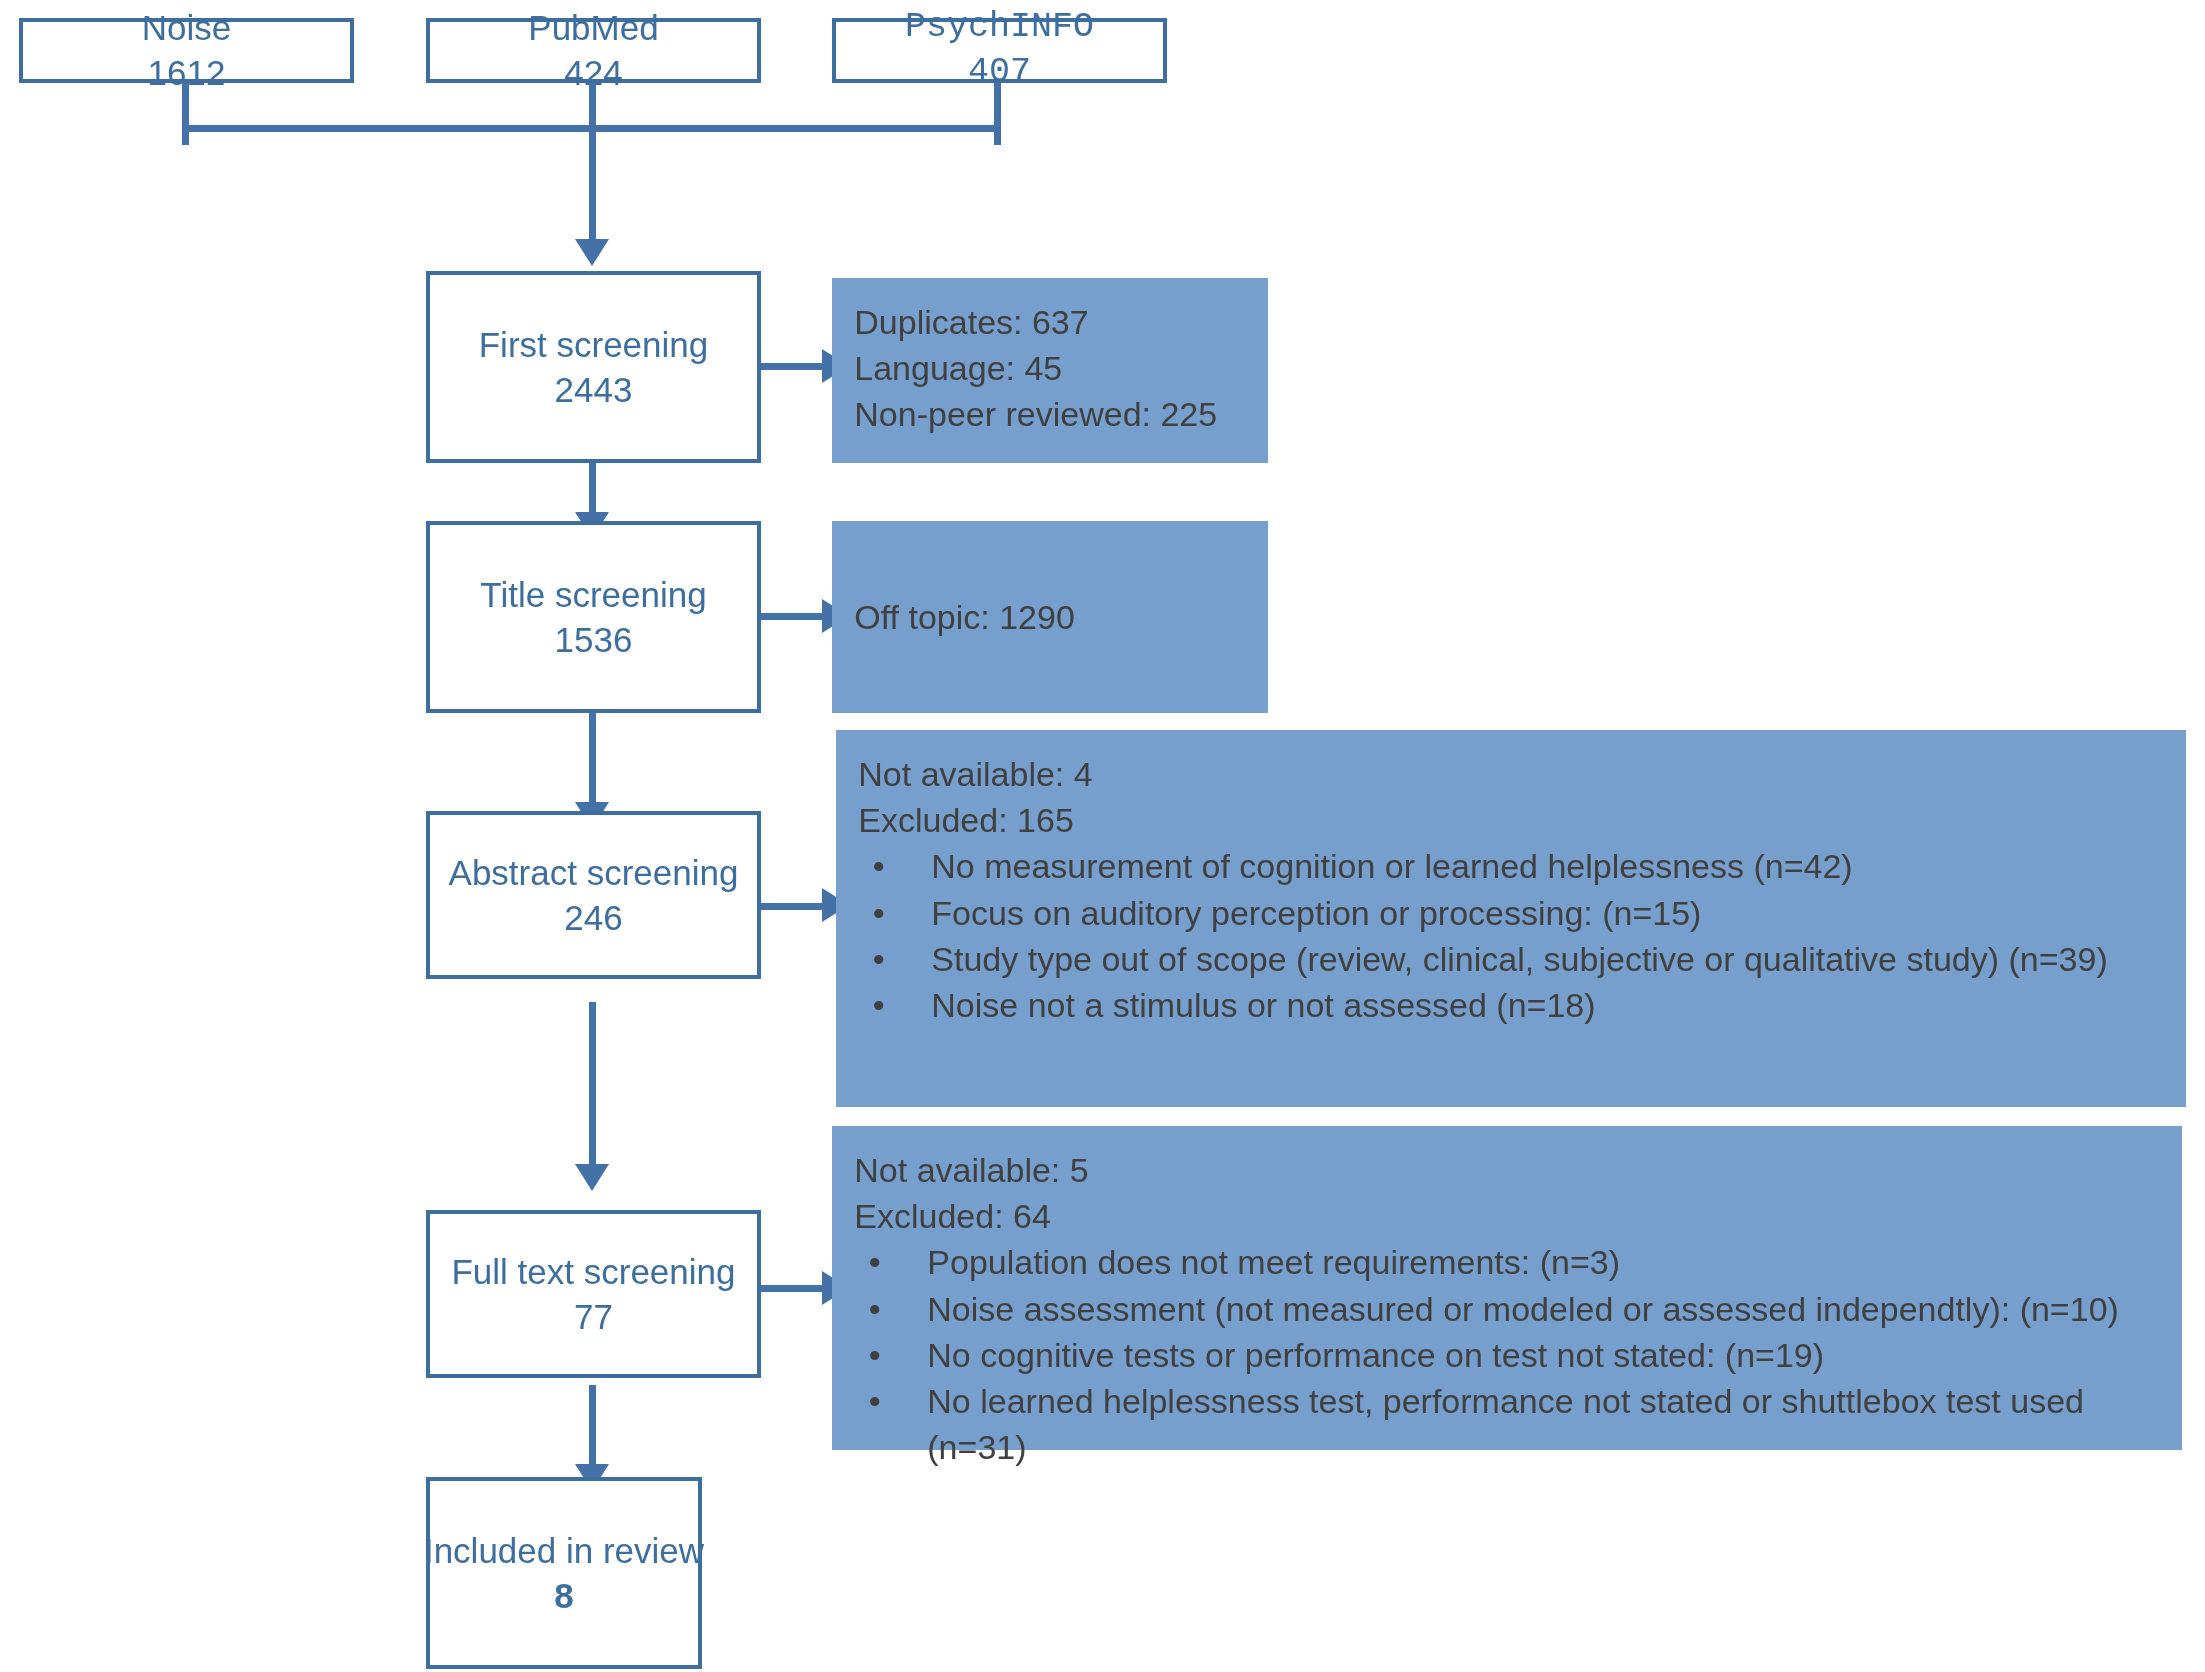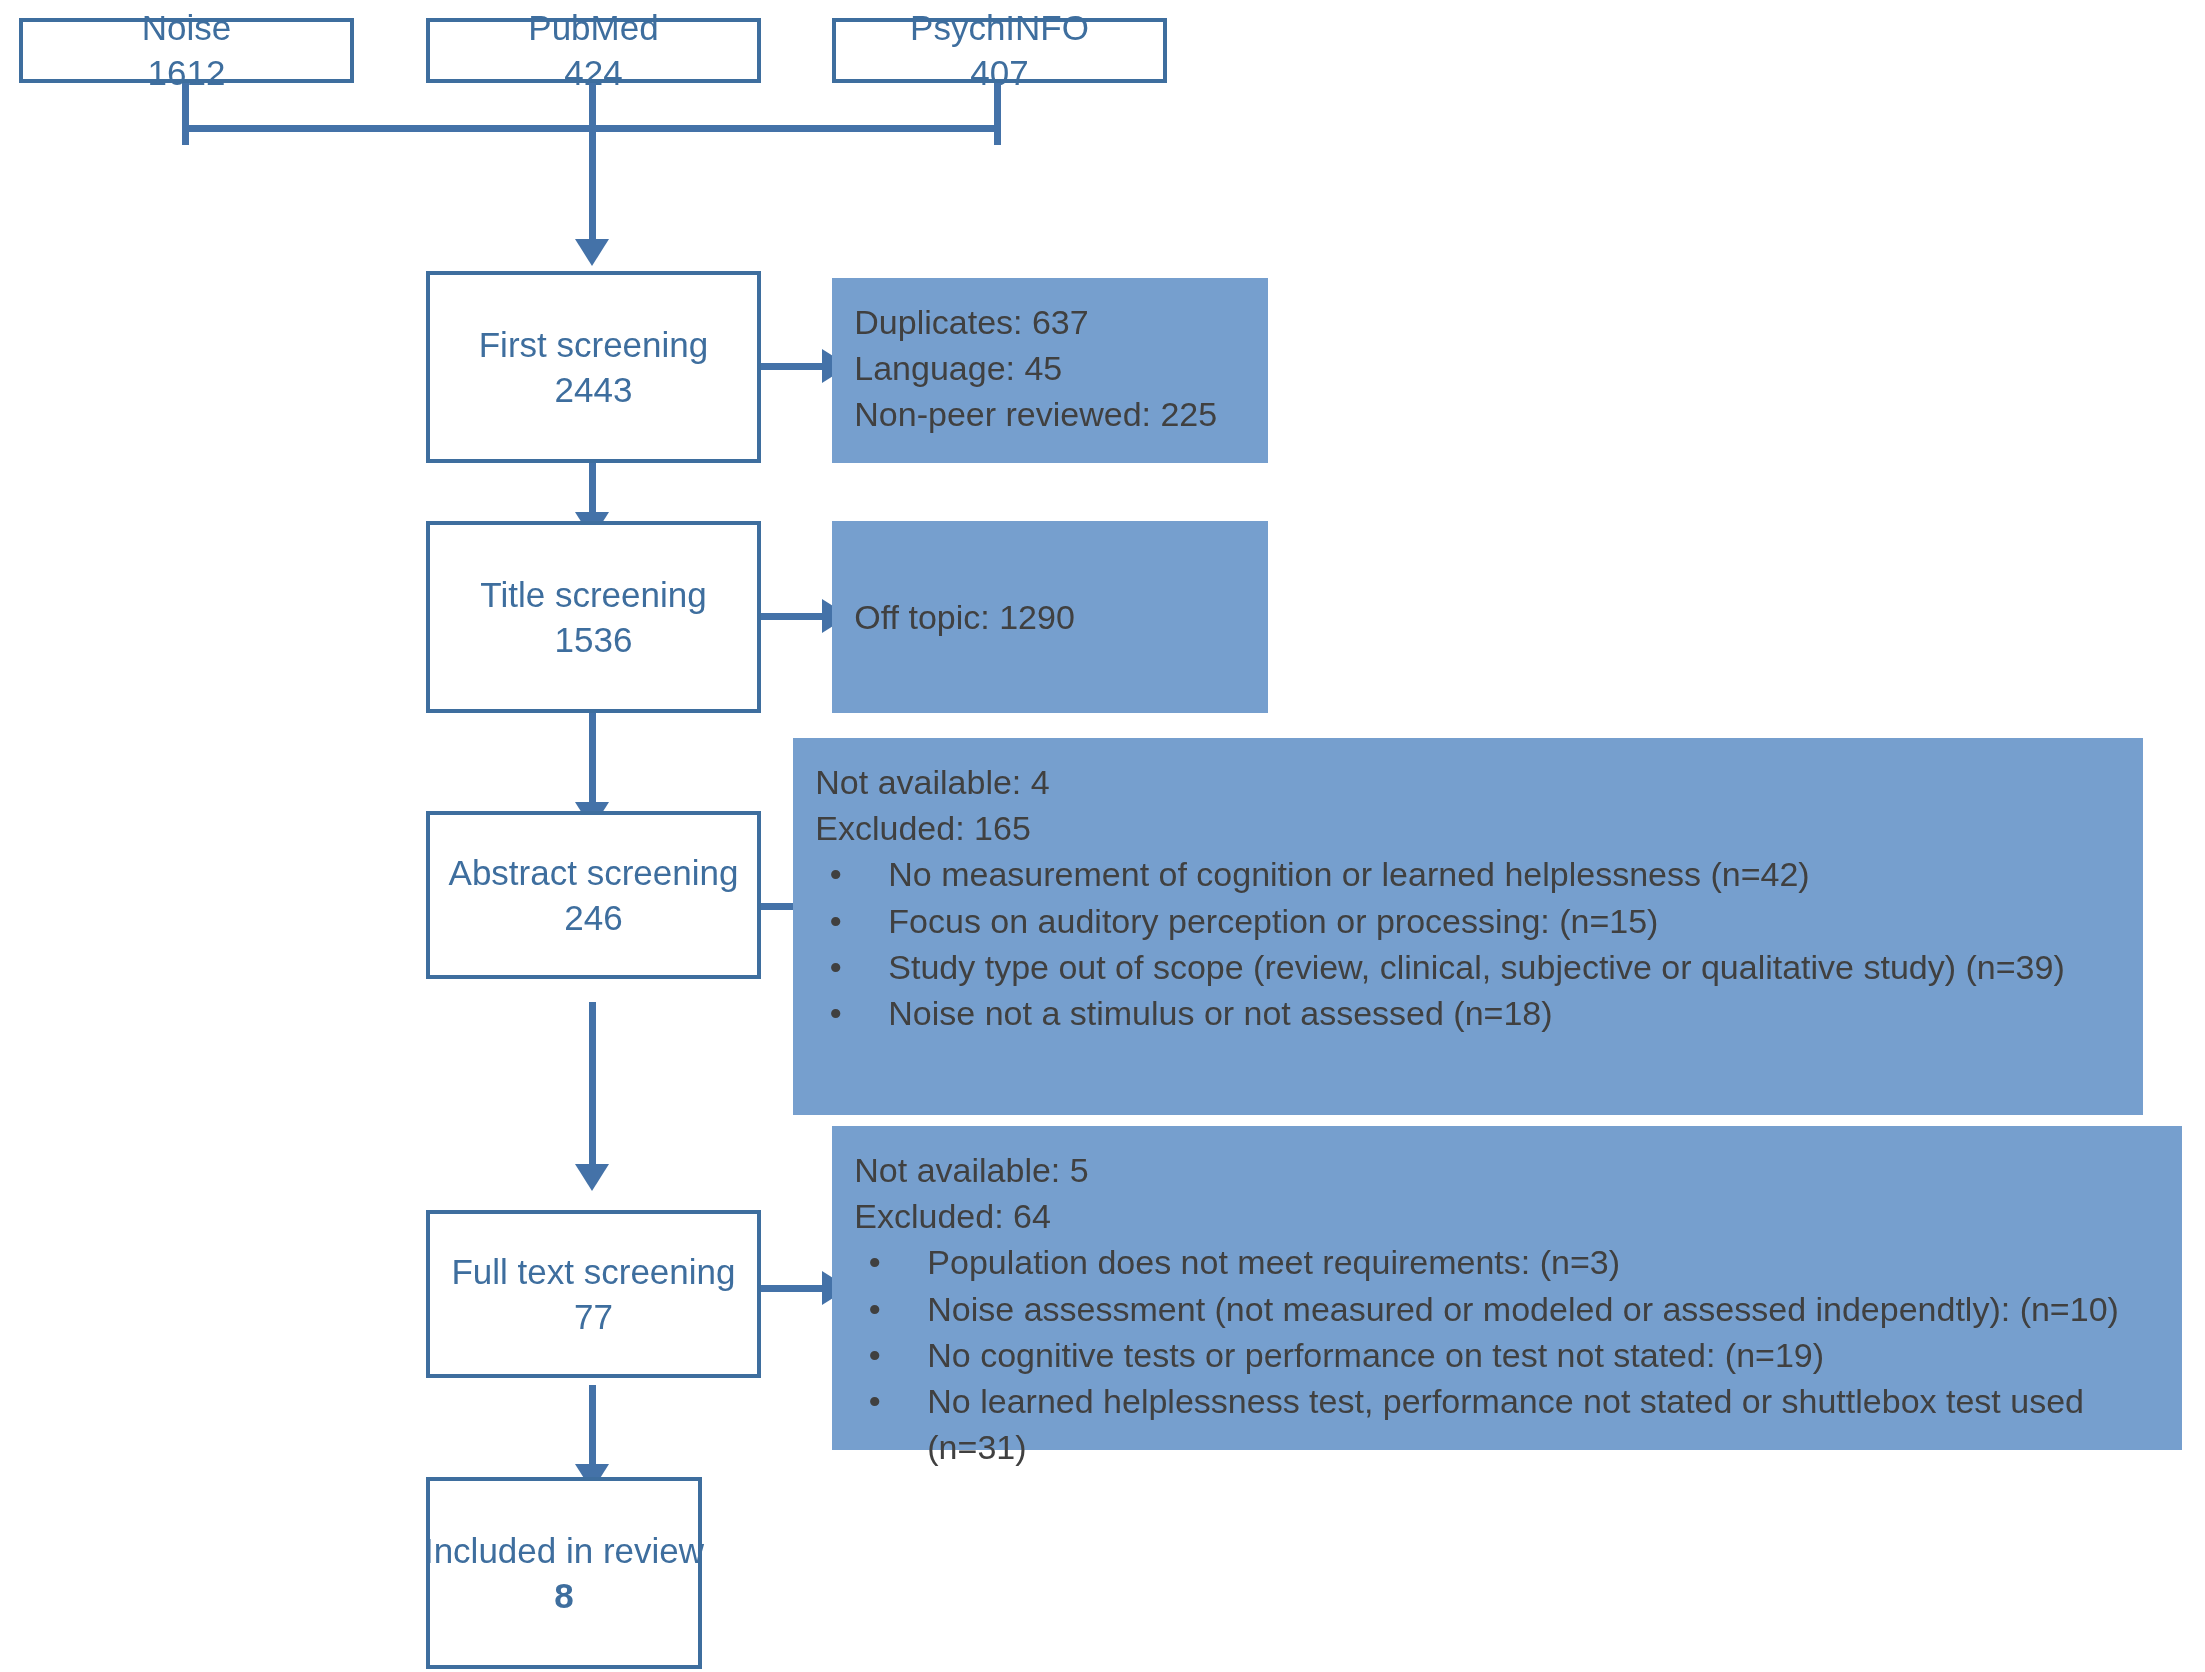--- a/index.html
+++ b/index.html
@@ -114,21 +114,21 @@
   <div class="node" style="left:19px; top:17.6px; width:335px; height:65px;">
     <div class="node-title">Noise</div>
     <div class="node-count">1612</div>
   </div>
 
   <div class="node" style="left:426px; top:17.6px; width:335px; height:65px;">
     <div class="node-title">PubMed</div>
     <div class="node-count">424</div>
   </div>
 
-  <div class="node" style="left:832px; top:17.6px; width:335px; height:65px;">
+  <div class="node" style="left:832px; top:17.6px; width:335px; height:65px;font-family:Liberation Mono, monospace;">
     <div class="node-title">PsychINFO</div>
     <div class="node-count">407</div>
   </div>
 
   <div class="vline" style="left:182px; top:83px; width:7.2px; height:62px;"></div>
   <div class="vline" style="left:589px; top:83px; width:7.2px; height:62px;"></div>
   <div class="vline" style="left:994px; top:83px; width:7.2px; height:62px;"></div>
 
   <div class="hline" style="left:182px; top:125px; width:819px; height:7.2px;"></div>
 
@@ -168,21 +168,21 @@
   <div class="arrow-down" style="left:575px; top:802px;"></div>
 
   <div class="node" style="left:426px; top:811px; width:335px; height:168px;">
     <div class="node-title">Abstract screening</div>
     <div class="node-count">246</div>
   </div>
 
   <div class="hline" style="left:761px; top:903px; width:65px; height:7.2px;"></div>
   <div class="arrow-right" style="left:822px; top:888px;"></div>
 
-  <div class="panel" style="left:793px; top:730px; width:1350px; height:377px;margin-top:8px;">
+  <div class="panel" style="left:836px; top:730px; width:1350px; height:377px;">
     <div class="lead">Not available: 4</div>
     <div class="lead">Excluded: 165</div>
     <ul>
       <li>No measurement of cognition or learned helplessness (n=42)</li>
       <li>Focus on auditory perception or processing: (n=15)</li>
       <li>Study type out of scope (review, clinical, subjective or qualitative study) (n=39)</li>
       <li>Noise not a stimulus or not assessed (n=18)</li>
     </ul>
   </div>
 

